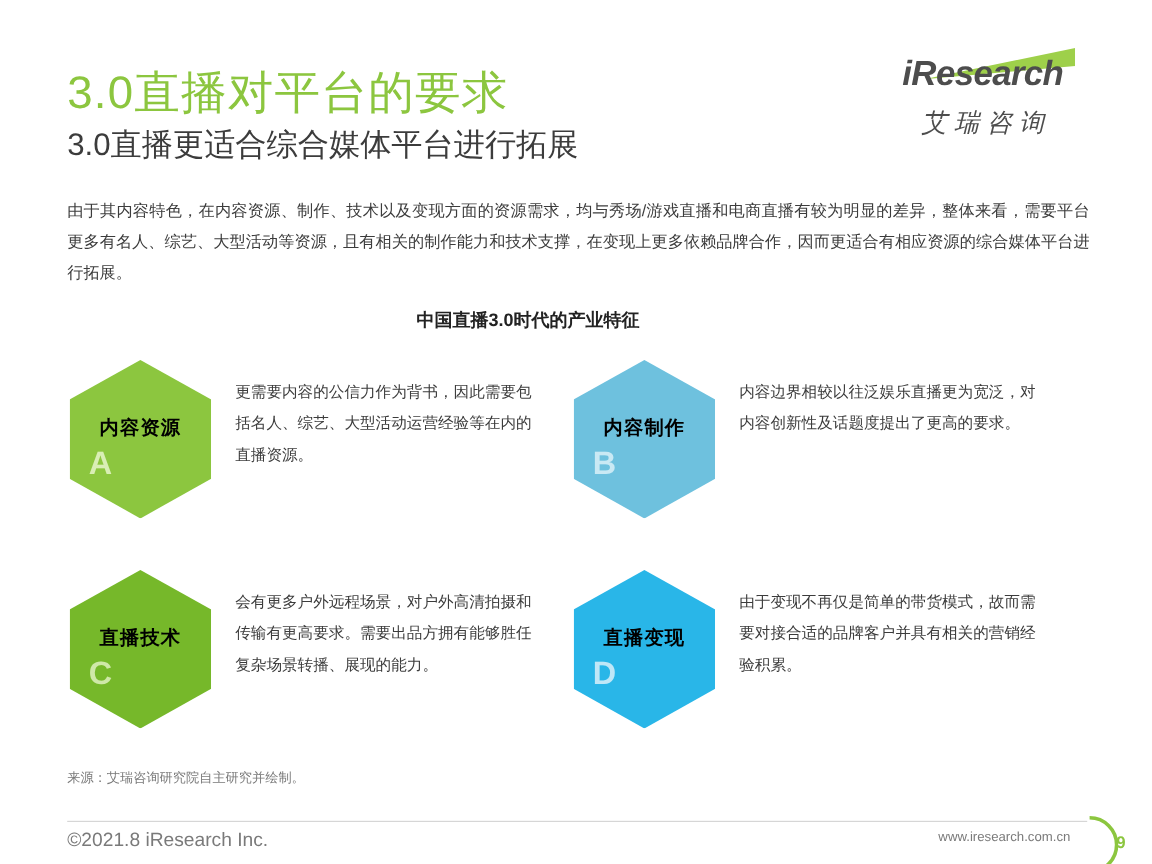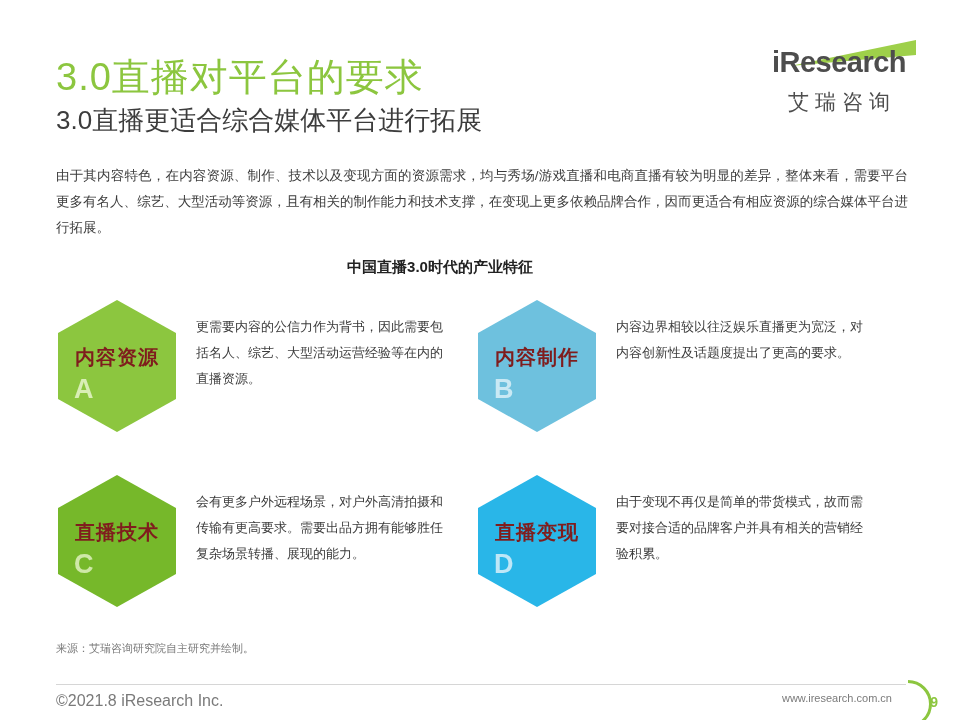--- a/index.html
+++ b/index.html
@@ -13,23 +13,24 @@
     font-family: "Liberation Sans", sans-serif;
     color: #333333;
     overflow: hidden;
     position: relative;
   }
 
   
   .logo-block {
     position: absolute;
     top: 38px;
-    right: 36px;
+    right: 56px;
     width: 170px;
     text-align: center;
+    font-style: italic;
   }
   .logo-mark {
     position: relative;
     height: 46px;
   }
   .logo-swoosh {
     position: absolute;
     top: 2px;
     left: 36px;
     width: 126px;
@@ -114,23 +115,23 @@
     left: 0;
     width: 118px;
     height: 132px;
     clip-path: polygon(50% 0%, 100% 25%, 100% 75%, 50% 100%, 0% 75%, 0% 25%);
     display: flex;
     flex-direction: column;
     align-items: center;
     justify-content: center;
   }
   .hex-label {
-    font-size: 20px;
-    font-weight: bold;
-    color: #7f1d1d;
+    font-size: 16px;
+    font-weight: bold;
+    color: #000000;
     letter-spacing: 1px;
     margin-top: 16px;
   }
   .hex-letter {
     font-size: 27px;
     font-weight: bold;
     margin-top: 3px;
     align-self: flex-start;
     margin-left: 16px;
   }

